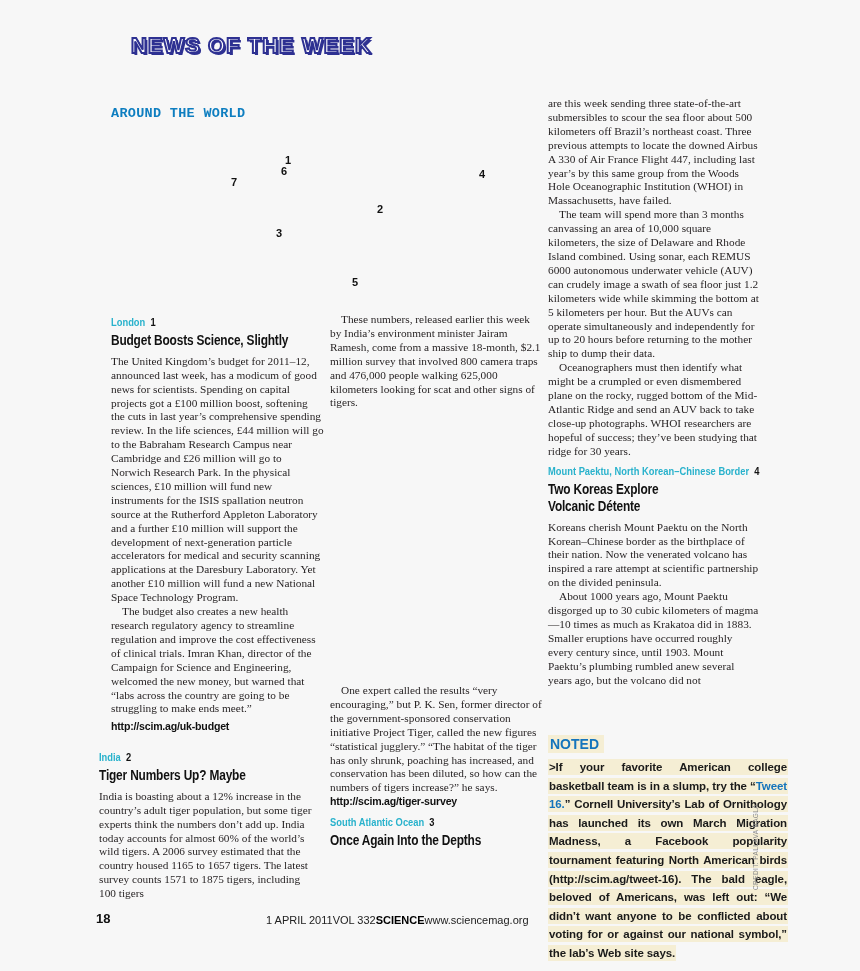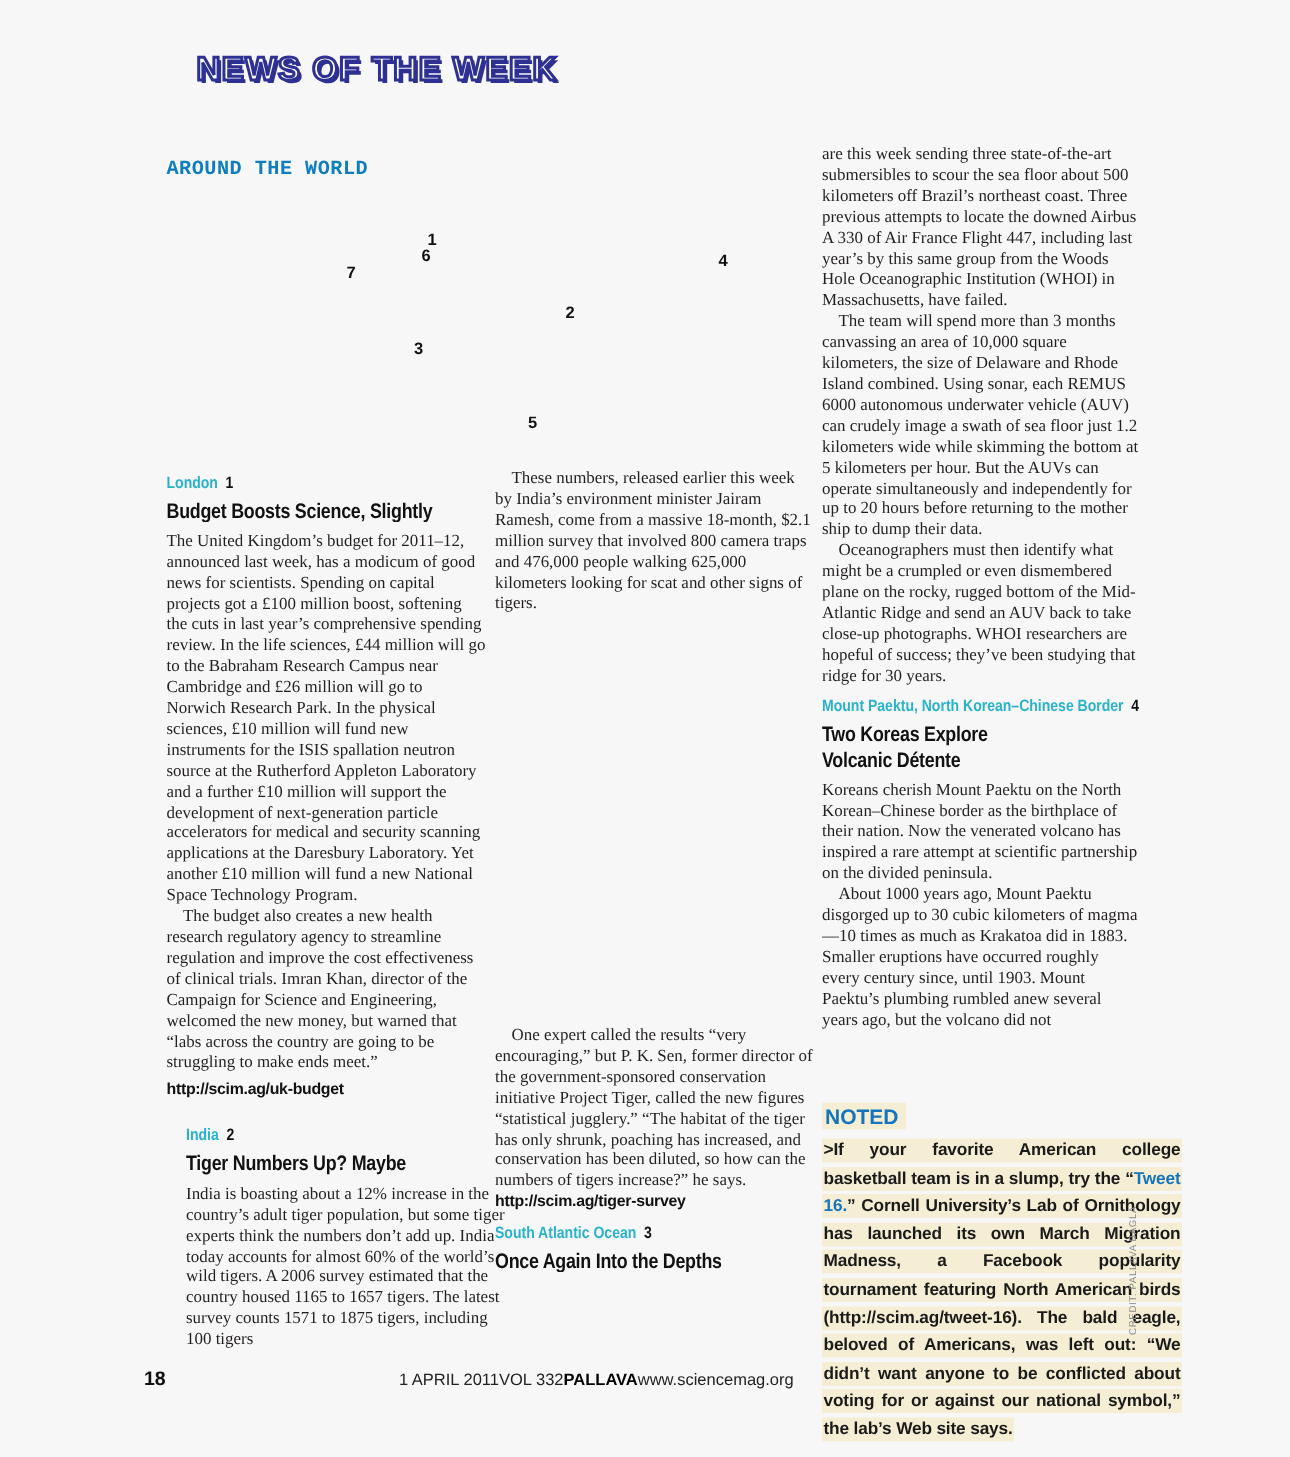--- a/index.html
+++ b/index.html
@@ -109,21 +109,21 @@
 <div class="block" style="left:111px; top:316px;">
   <div class="dateline">
     <span>London</span><span class="marker-num">1</span>
   </div>
   <div class="headline">Budget Boosts Science, Slightly</div>
   <p class="body-para">The United Kingdom’s budget for 2011–12, announced last week, has a modicum of good news for scientists. Spending on capital projects got a £100 million boost, softening the cuts in last year’s comprehensive spending review. In the life sciences, £44 million will go to the Babraham Research Campus near Cambridge and £26 million will go to Norwich Research Park. In the physical sciences, £10 million will fund new instruments for the ISIS spallation neutron source at the Rutherford Appleton Laboratory and a further £10 million will support the development of next-generation particle accelerators for medical and security scanning applications at the Daresbury Laboratory. Yet another £10 million will fund a new National Space Technology Program.</p>
   <p class="body-para indent">The budget also creates a new health research regulatory agency to streamline regulation and improve the cost effectiveness of clinical trials. Imran Khan, director of the Campaign for Science and Engineering, welcomed the new money, but warned that “labs across the country are going to be struggling to make ends meet.”</p>
   <a class="article-link" href="#">http://scim.ag/uk-budget</a>
 </div>
 
-<div class="block" style="left:124px; top:751px;">
+<div class="block" style="left:99px; top:751px;">
   <div class="dateline">
     <span>India</span><span class="marker-num">2</span>
   </div>
   <div class="headline">Tiger Numbers Up? Maybe</div>
   <p class="body-para">India is boasting about a 12% increase in the country’s adult tiger population, but some tiger experts think the numbers don’t add up. India today accounts for almost 60% of the world’s wild tigers. A 2006 survey estimated that the country housed 1165 to 1657 tigers. The latest survey counts 1571 to 1875 tigers, including 100 tigers</p>
 </div>
 
 <div class="block" style="left:330px; top:313px;">
   <p class="body-para indent">These numbers, released earlier this week by India’s environment minister Jairam Ramesh, come from a massive 18-month, $2.1 million survey that involved 800 camera traps and 476,000 people walking 625,000 kilometers looking for scat and other signs of tigers.</p>
 </div>
@@ -159,17 +159,17 @@
   <div class="noted-heading">NOTED</div>
   <div class="noted-text">
     <span class="hl"><span>&gt;If your favorite American college basketball team is in a slump, try the “</span><a class="noted-link" href="#">Tweet 16.</a><span>” Cornell University’s Lab of Ornithology has launched its own March Migration Madness, a Facebook popularity tournament featuring North American birds (http://scim.ag/tweet-16). The bald eagle, beloved of Americans, was left out: “We didn’t want anyone to be conflicted about voting for or against our national symbol,” the lab’s Web site says.</span></span>
   </div>
 </div>
 
 <div class="page-number">18</div>
 <div class="footer-meta">
   <span>1 APRIL 2011</span>
   <span>VOL 332</span>
-  <span class="journal">PALLAVA</span>
+  <span class="journal">SCIENCE</span>
   <span>www.sciencemag.org</span>
 </div>
 
 <div class="credit">CREDIT: PALLAVA BAGLA</div>
 
 </body></html>

